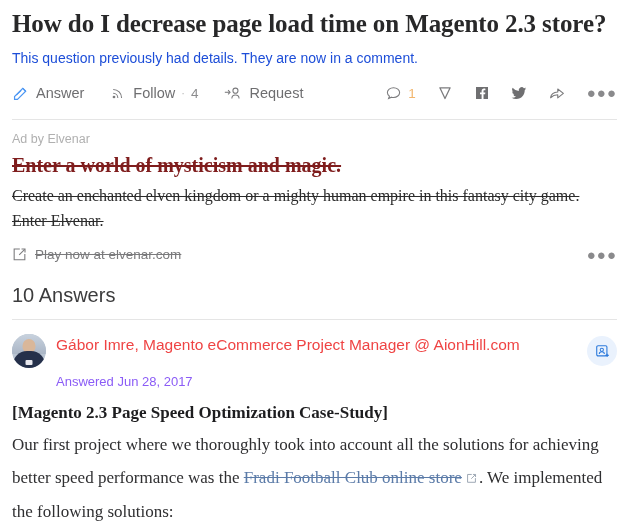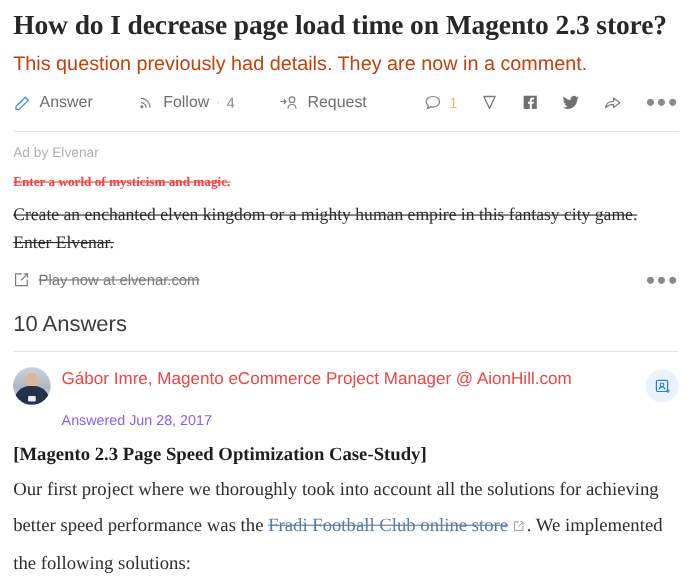--- a/index.html
+++ b/index.html
@@ -28,37 +28,36 @@
     font-family: "Liberation Serif", serif;
     font-weight: bold;
     font-size: 25px;
     line-height: 31px;
     color: #282829;
     margin: 8px 0 0 0;
     letter-spacing: -0.1px;
   }
   .question-subtitle {
     font-family: "Liberation Sans", sans-serif;
-    font-size: 18px;
-    color: #c2410c;
+    font-size: 14px;
+    color: #1d4ed8;
     margin: 11px 0 0 0;
     line-height: 16px;
   }
 
   
   .action-bar {
     display: flex;
     align-items: center;
     margin-top: 13px;
     height: 28px;
   }
   .action-left {
     display: flex;
     align-items: center;
-    gap: 15px;
   }
   .action-right {
     display: flex;
     align-items: center;
     margin-left: auto;
   }
   .action-item {
     display: flex;
     align-items: center;
     margin-right: 26px;
@@ -115,22 +114,22 @@
   
   .ad-block { padding-top: 12px; }
   .ad-by {
     font-size: 12.5px;
     color: #b0b0b0;
     margin-bottom: 9px;
   }
   .ad-headline {
     font-family: "Liberation Serif", serif;
     font-weight: bold;
-    font-size: 12px;
-    color: #ef4444;
+    font-size: 20px;
+    color: #7f1d1d;
     text-decoration: line-through;
     margin-bottom: 8px;
     line-height: 20px;
   }
   .ad-body {
     font-family: "Liberation Serif", serif;
     font-size: 16px;
     color: #2b2b2b;
     line-height: 25px;
     text-decoration: line-through;

